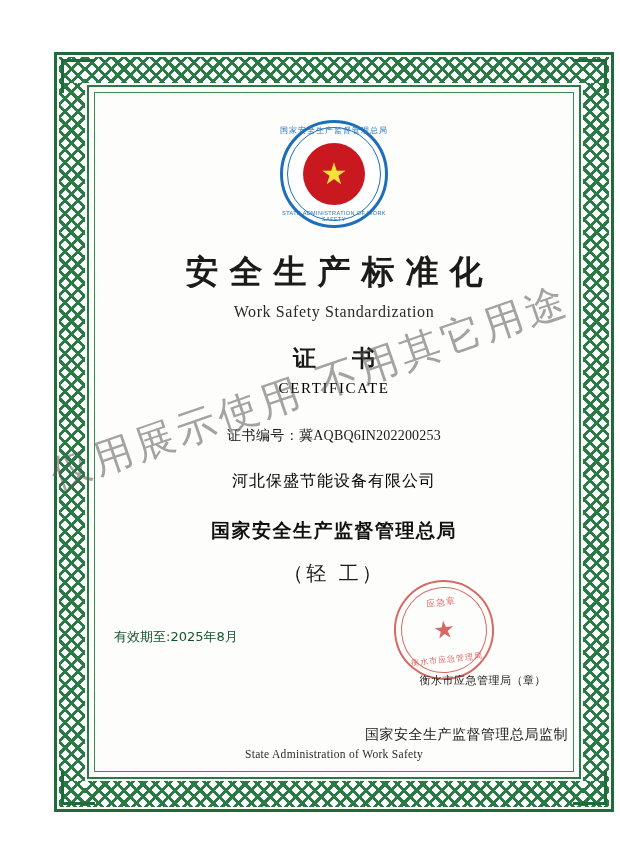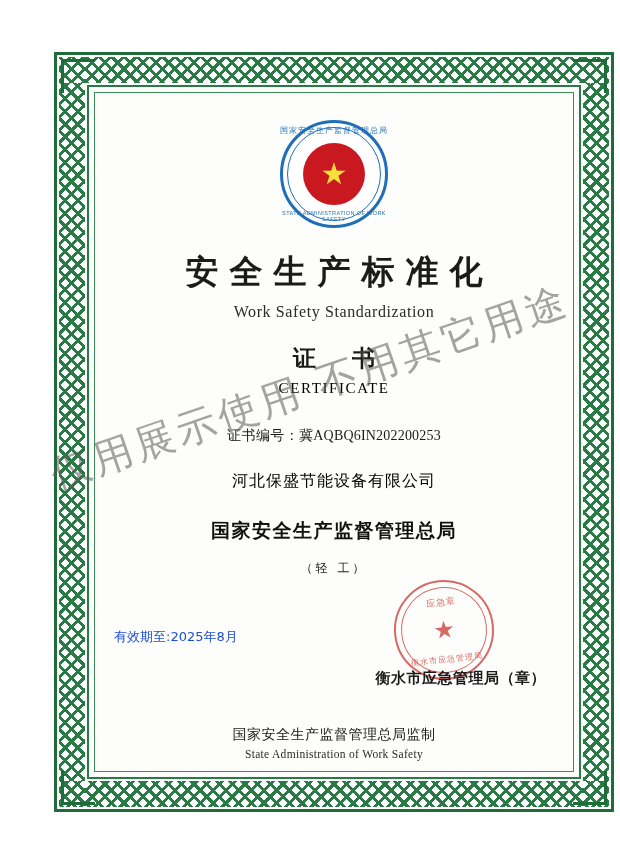--- a/index.html
+++ b/index.html
@@ -198,48 +198,47 @@
   .grade {
     margin-top: 26px;
     font-size: 19px;
     font-weight: bold;
     color: #111111;
     font-family: "DejaVu Sans", sans-serif;
     letter-spacing: 1.5px;
   }
   .category {
     margin-top: 16px;
-    font-size: 12px;
+    font-size: 20px;
     color: #1b1b1b;
     font-family: "DejaVu Sans", sans-serif;
     letter-spacing: 3px;
   }
 
   .validity {
     position: absolute;
     left: 14px;
     bottom: 120px;
     font-size: 13px;
-    color: #1d4ed8;
+    color: #14532d;
     font-family: "DejaVu Sans", sans-serif;
     text-align: left;
   }
 
   .issuer-block {
     position: absolute;
     right: 22px;
     bottom: 78px;
     text-align: center;
     font-family: "DejaVu Sans", sans-serif;
     color: #1b1b1b;
   }
   .issuer-line {
-    font-size: 15px;
+    font-size: 11px;
     letter-spacing: 0.5px;
-    font-weight: bold;
   }
   .issue-date {
     margin-top: 8px;
     font-size: 13.5px;
     letter-spacing: 0.5px;
   }
 
   
   .seal {
     position: absolute;
@@ -292,20 +291,21 @@
     position: absolute;
     left: 0; right: 0;
     bottom: 6px;
     text-align: center;
   }
   .footer-cn {
     font-size: 14px;
     color: #1b1b1b;
     font-family: "DejaVu Sans", sans-serif;
     letter-spacing: 0.5px;
+    text-align: right;
   }
   .footer-en {
     margin-top: 4px;
     font-size: 11.5px;
     color: #2a2a2a;
     letter-spacing: 0.3px;
   }
 
   
   .watermark {

